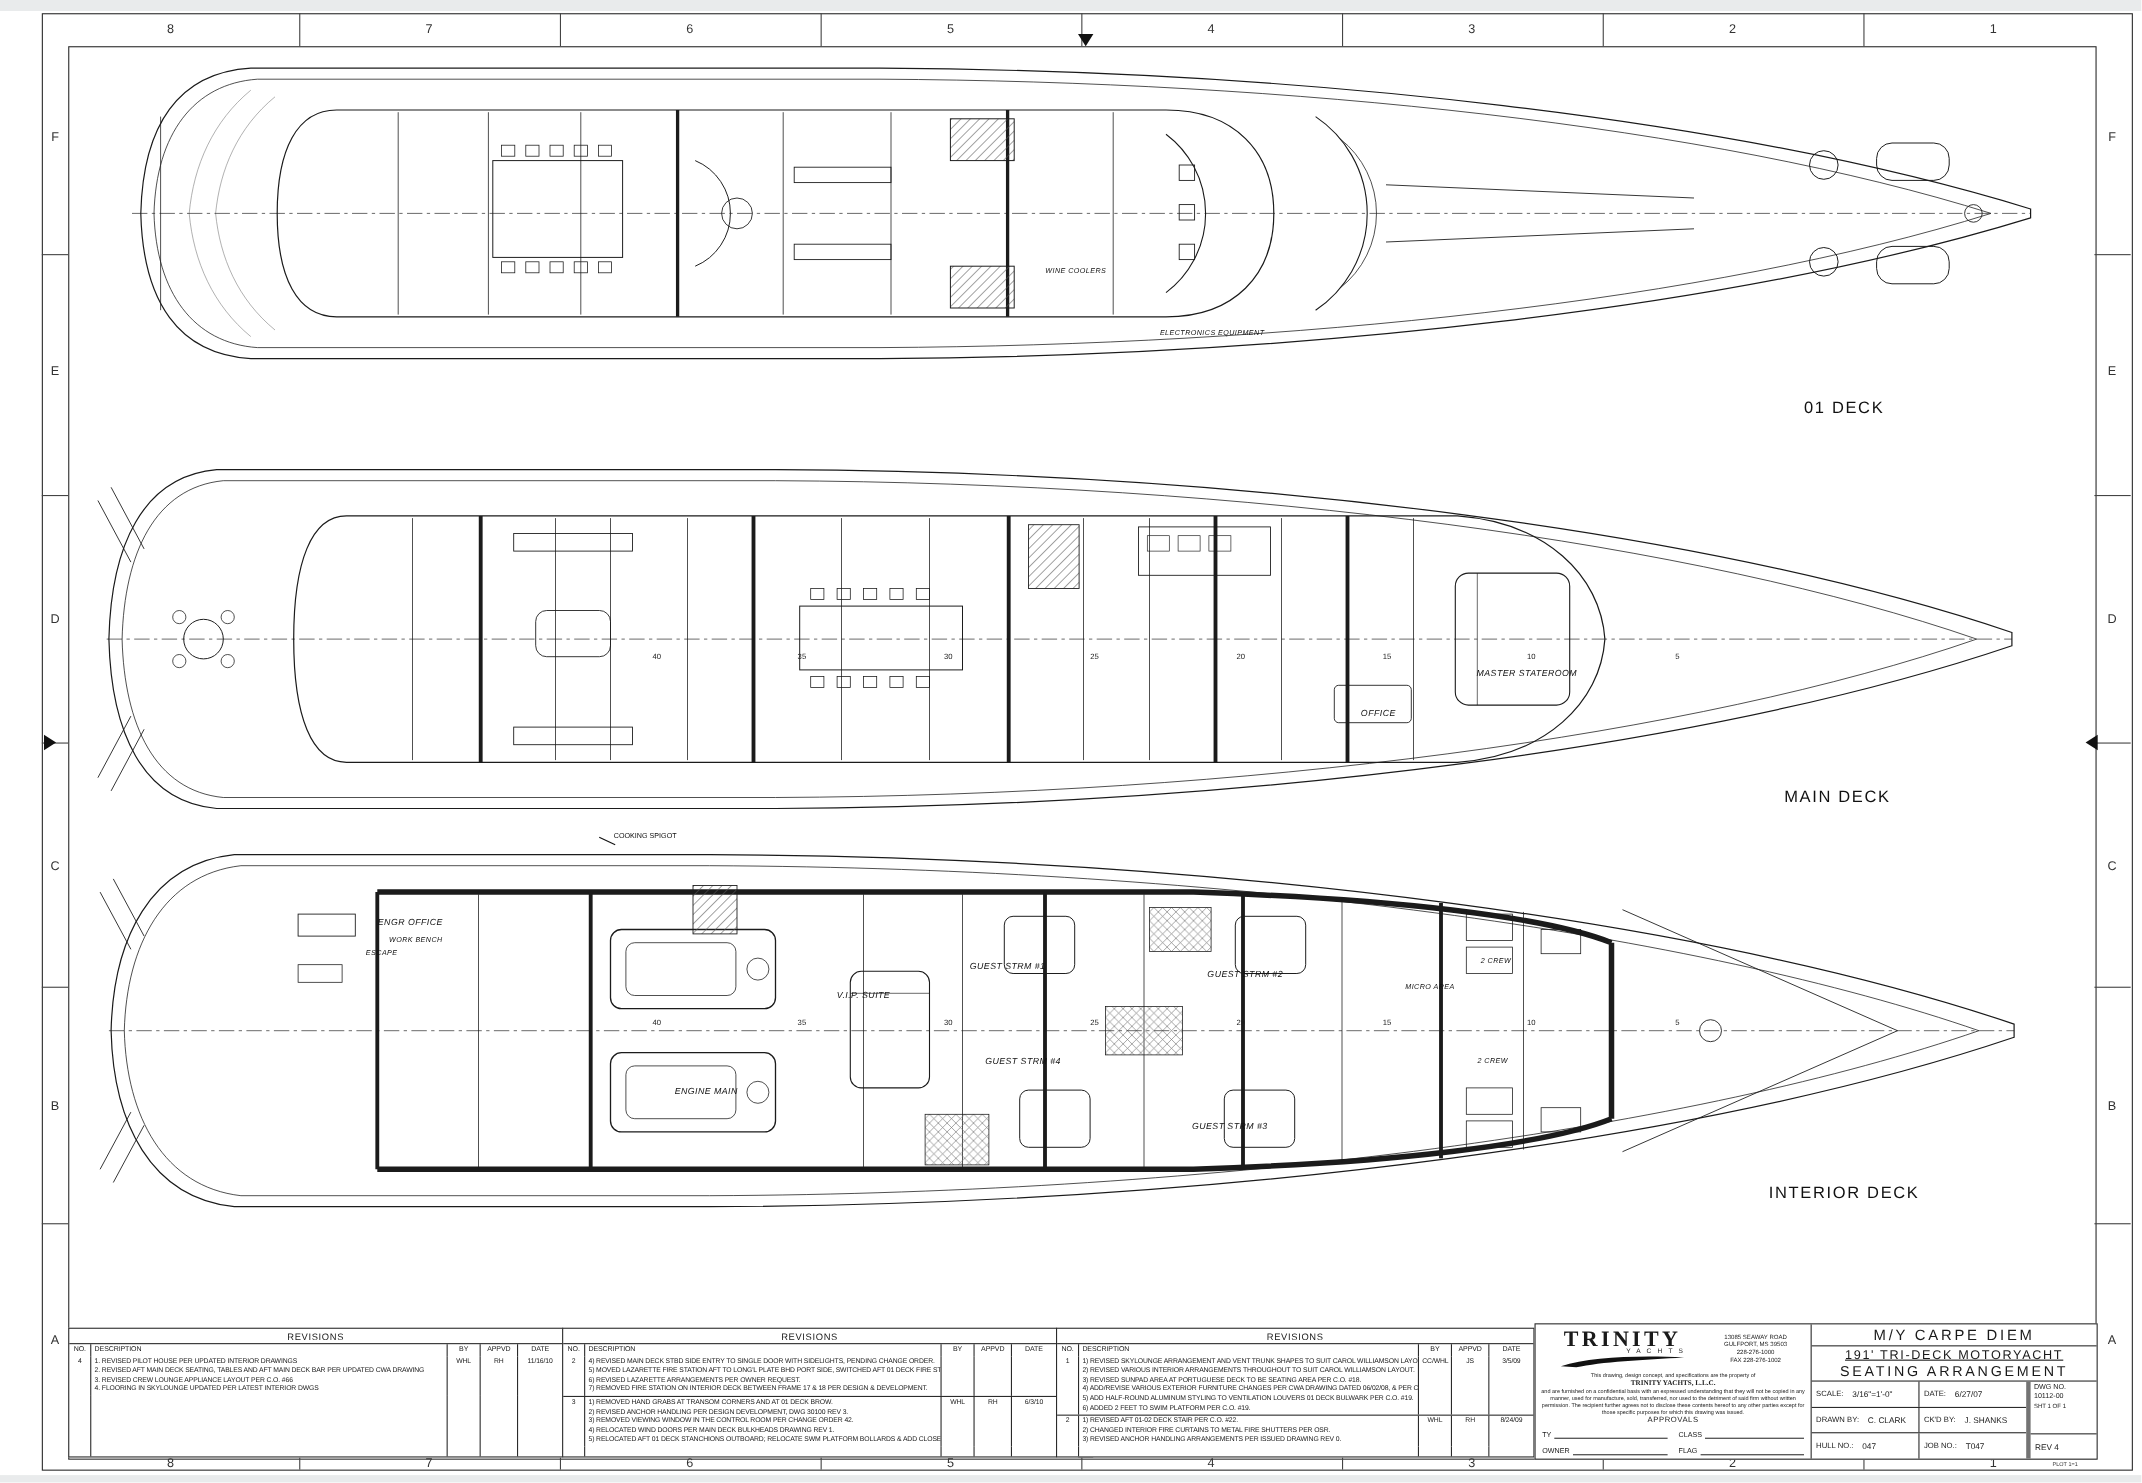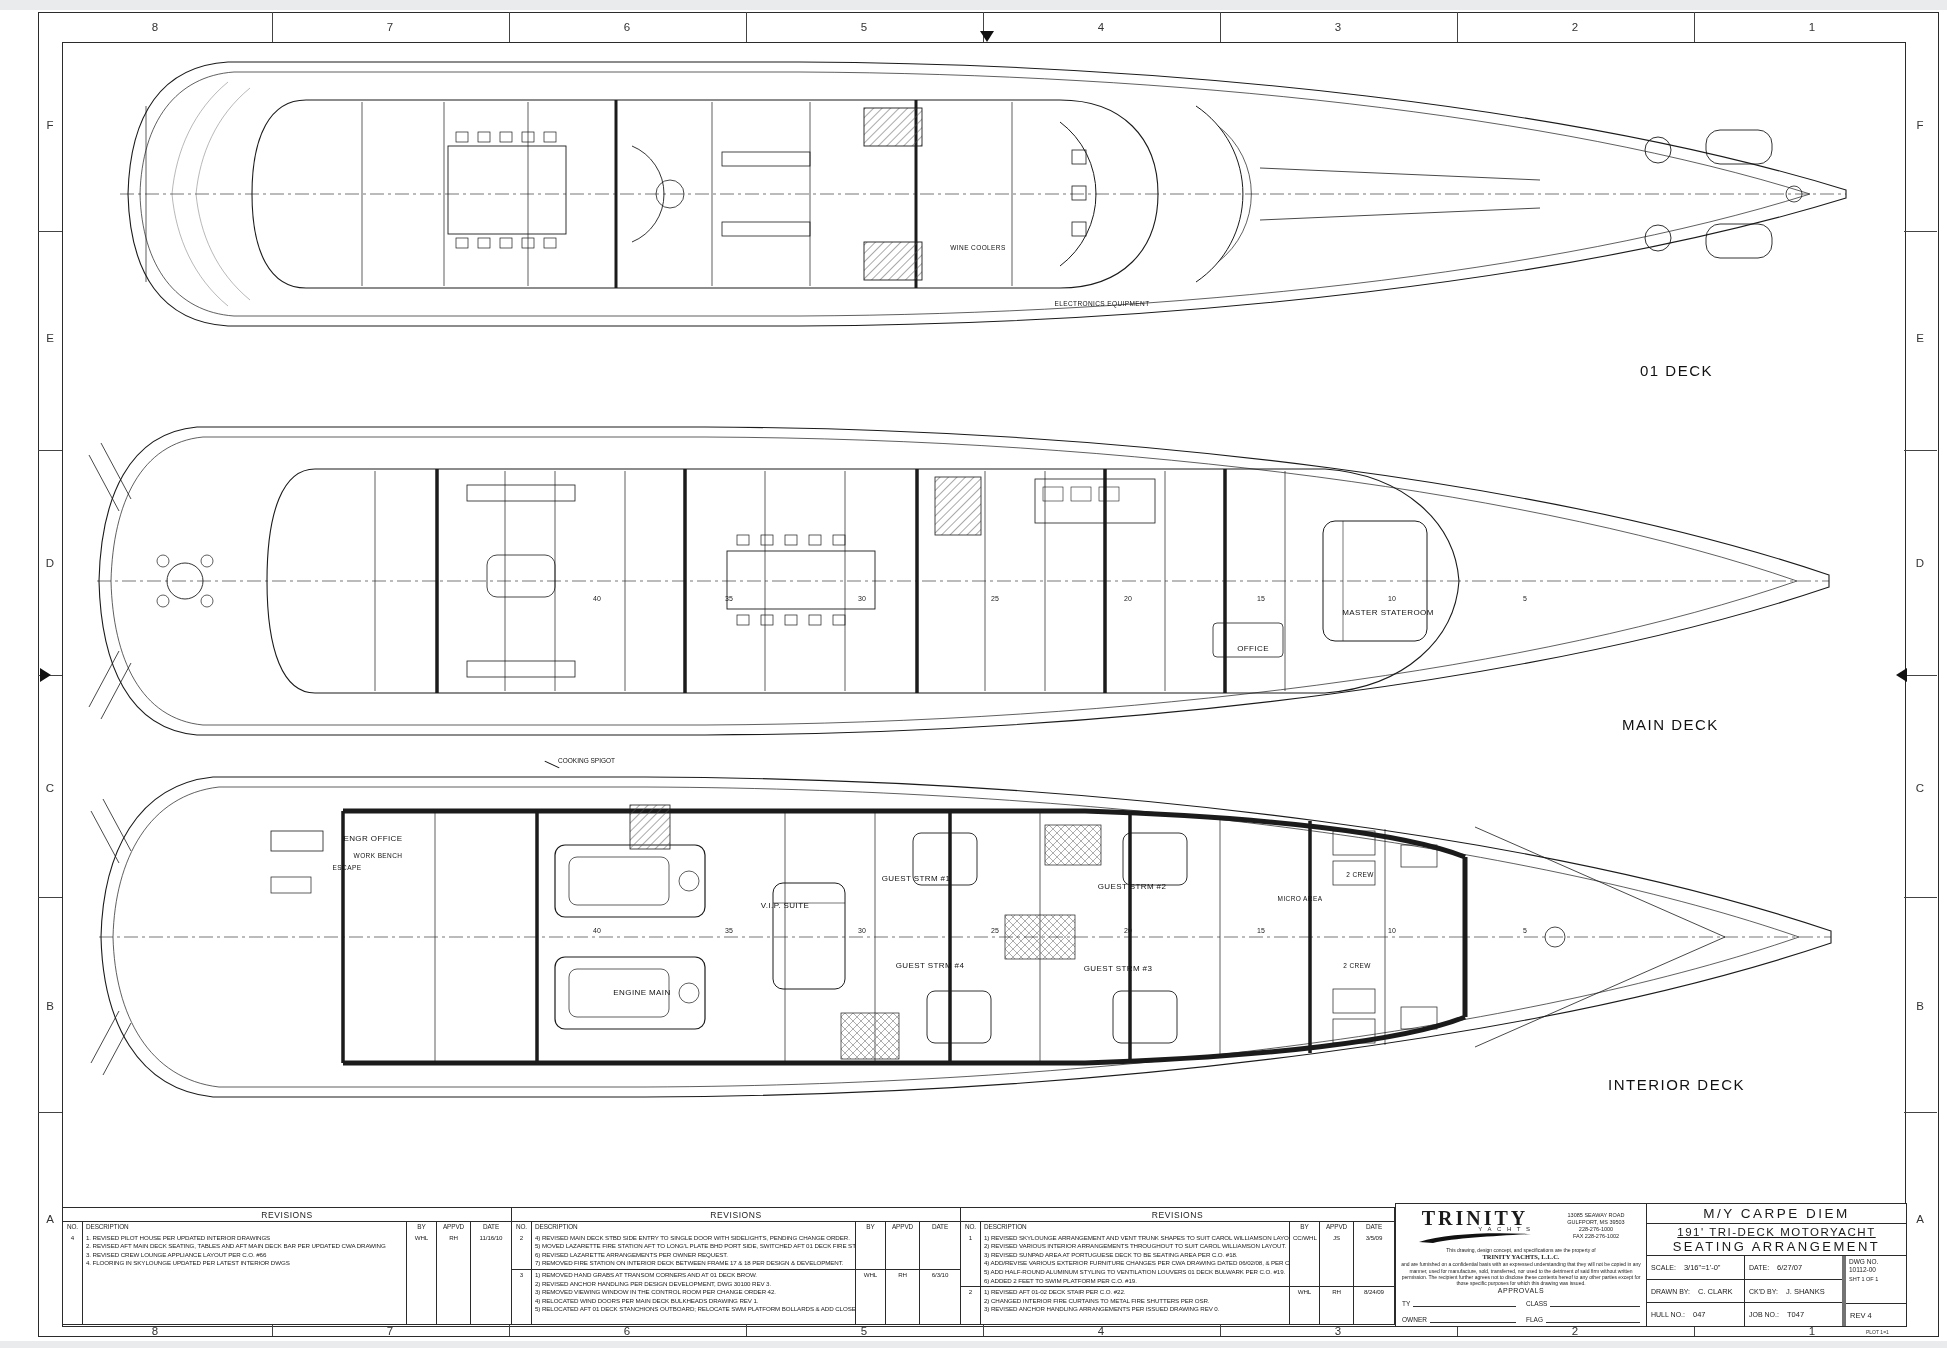--- a/index.html
+++ b/index.html
@@ -14,21 +14,21 @@
   .zone-letter{position:absolute;transform:translate(-50%,-50%);font-size:11.5px;color:#333;}
   .arrow{position:absolute;width:0;height:0;}
   .arrow.down{border-left:7px solid transparent;border-right:7px solid transparent;border-top:11px solid #111;}
   .arrow.up{border-left:7px solid transparent;border-right:7px solid transparent;border-bottom:11px solid #111;}
   .arrow.right{border-top:7px solid transparent;border-bottom:7px solid transparent;border-left:11px solid #111;}
   .arrow.left{border-top:7px solid transparent;border-bottom:7px solid transparent;border-right:11px solid #111;}
 
   .plan-svg{position:absolute;}
   .deck-label{position:absolute;font-size:15px;letter-spacing:1.5px;color:#111;white-space:nowrap;}
   .rlabel{position:absolute;transform:translate(-50%,-50%);font-size:8px;letter-spacing:.4px;
-          white-space:nowrap;color:#111;}
+          white-space:nowrap;color:#111;font-style:italic;}
   .rlabel.small{font-size:6.5px;}
   .frame-num{position:absolute;transform:translate(-50%,-50%);font-size:7px;color:#222;}
   .callout{position:absolute;font-size:6.5px;color:#111;white-space:nowrap;}
   .callout:before{content:"";position:absolute;left:-14px;top:7px;width:16px;height:1px;
                   background:#111;transform:rotate(25deg);}
 
   
   .rev-region{position:absolute;left:62px;top:1207px;width:1333px;height:118px;display:flex;}
   .rev-table{border:1px solid #2b2b2b;display:flex;flex-direction:column;background:#fff;margin-left:-1px;}
   .rev-table:first-child{margin-left:0;}
@@ -369,21 +369,21 @@
   <div class="rlabel small" style="left:1102px;top:303px;">ELECTRONICS EQUIPMENT</div>
 
   <div class="rlabel" style="left:1253px;top:648px;">OFFICE</div>
   <div class="rlabel" style="left:1388px;top:612px;">MASTER STATEROOM</div>
 
   <div class="rlabel" style="left:373px;top:838px;">ENGR OFFICE</div>
   <div class="rlabel" style="left:642px;top:992px;">ENGINE MAIN</div>
   <div class="rlabel" style="left:785px;top:905px;">V.I.P. SUITE</div>
   <div class="rlabel" style="left:916px;top:878px;">GUEST STRM #1</div>
   <div class="rlabel" style="left:1132px;top:886px;">GUEST STRM #2</div>
-  <div class="rlabel" style="left:1118px;top:968px;">GUEST STRM #3</div>
+  <div class="rlabel" style="left:1118px;top:1024px;">GUEST STRM #3</div>
   <div class="rlabel" style="left:930px;top:965px;">GUEST STRM #4</div>
   <div class="rlabel small" style="left:1360px;top:874px;">2 CREW</div>
   <div class="rlabel small" style="left:1357px;top:965px;">2 CREW</div>
   <div class="rlabel small" style="left:1300px;top:898px;">MICRO AREA</div>
   <div class="rlabel small" style="left:347px;top:867px;">ESCAPE</div>
   <div class="rlabel small" style="left:378px;top:855px;">WORK BENCH</div>
 
   <div class="callout" style="left:558px;top:757px;">COOKING SPIGOT</div>
 
   <div id="frames-main">

